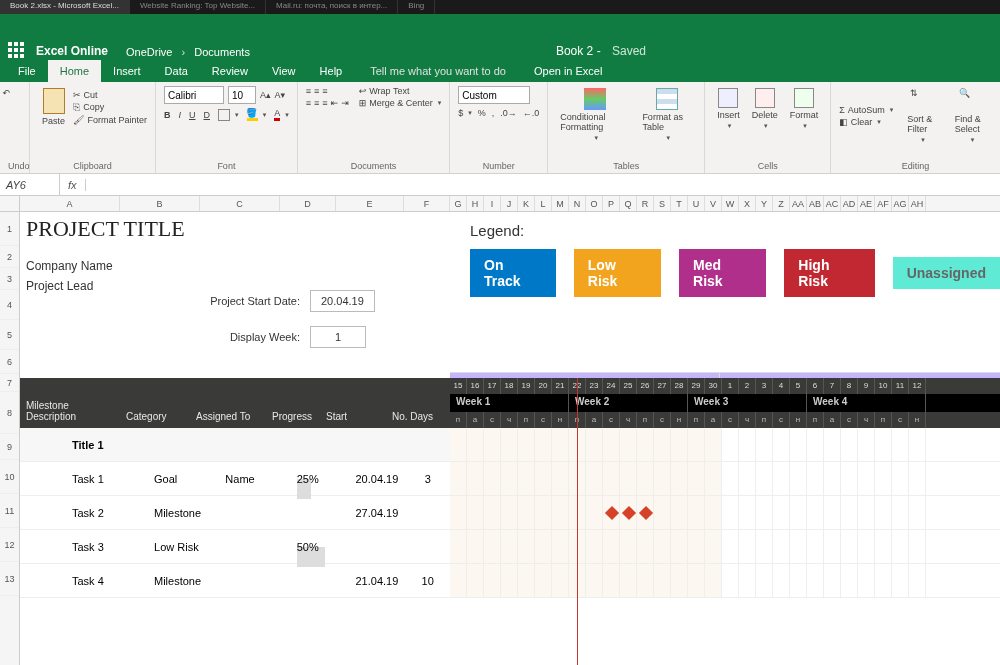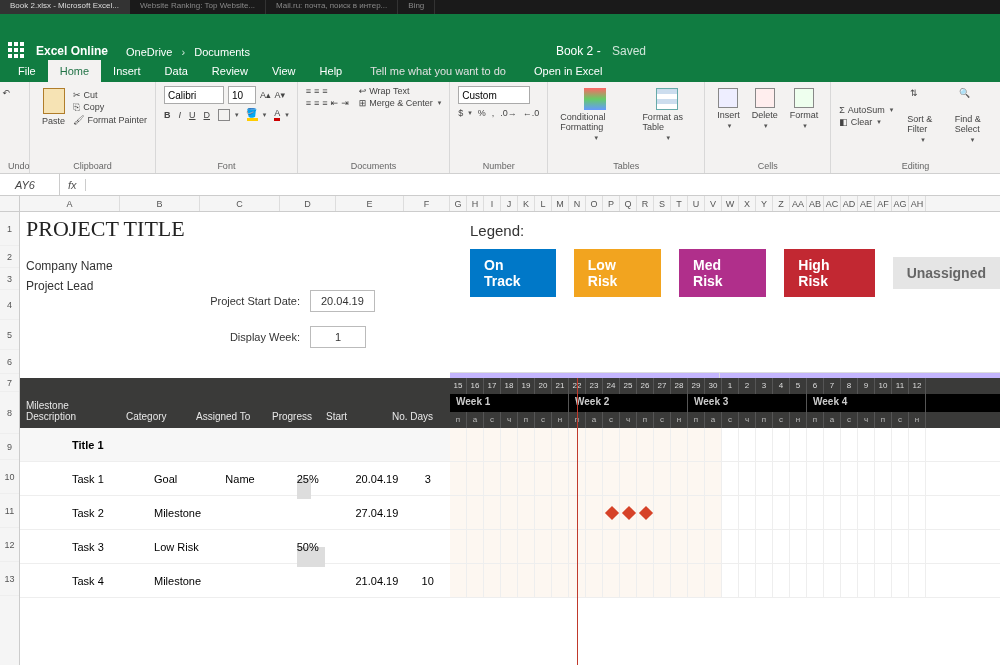--- a/index.html
+++ b/index.html
@@ -38,21 +38,21 @@
   .mini { font-size:9px; color:#444; display:flex; align-items:center; gap:3px; white-space:nowrap;}
   .ic { display:inline-block; }
   .sq { width:12px; height:12px; border:1px solid #888; }
   .dd::after{content:"▾"; font-size:7px; margin-left:2px; color:#555;}
   select, input.fontbox { font-size:10px; height:18px; border:1px solid #aaa; background:#fff;}
   .fontbox { width:60px; padding:0 3px;}
   .sizebox { width:28px; padding:0 3px;}
 
   
   .fbar { height:22px; border-bottom:1px solid #ccc; display:flex; align-items:center; font-size:11px; }
-  .fbar .name-box { width:60px; border-right:1px solid #ccc; padding:0 15px; height:100%; display:flex; align-items:center; font-style:italic; color:#444;}
+  .fbar .name-box { width:60px; border-right:1px solid #ccc; padding:0 6px; height:100%; display:flex; align-items:center; font-style:italic; color:#444;}
   .fbar .fx { padding: 0 8px; font-style:italic; color:#555; border-right:1px solid #ccc;}
   .fbar input { flex:1; border:none; padding:0 6px; height:100%; }
 
   
   .colhdr { height:16px; background:#f5f5f5; display:flex; border-bottom:1px solid #ccc; font-size:9px; color:#555;}
   .colhdr .rownum-space { width:20px; border-right:1px solid #ccc;}
   .colhdr .c { border-right:1px solid #ddd; text-align:center; line-height:16px;}
 
   .sheet { position:relative; display:flex; height:calc(665px - 14px - 44px - 24px - 92px - 22px - 16px); }
   .rownums { width:20px; background:#f5f5f5; border-right:1px solid #ccc; font-size:9px; color:#555;}
@@ -393,21 +393,21 @@
       </div>
     </div>
 
     <div class="legend">
       <div class="legend-lbl">Legend:</div>
       <div class="legend-items" id="legend-items">
           <div class="chip" style="background: rgb(0, 120, 200);">On Track</div>
           <div class="chip" style="background: rgb(242, 164, 31);">Low Risk</div>
           <div class="chip" style="background: rgb(176, 47, 139);">Med Risk</div>
           <div class="chip" style="background: rgb(194, 40, 50);">High Risk</div>
-          <div class="chip" style="background: #e5e5e5; color: rgb(102, 102, 102);">Unassigned</div>
+          <div class="chip" style="background: #5eead4; color: rgb(102, 102, 102);">Unassigned</div>
         </div>
     </div>
 
     <div class="gantt-months" id="gantt-months">
         <div class="m" style="width: 270px;">красавік</div>
         <div class="m" style="width: 400px;">май</div>
       </div>
 
     <div class="planhdr" id="planhdr" style="top:166px;width:430px;height:50px;">
         <div class="ph" style="width: 100px;">Milestone Description</div>

